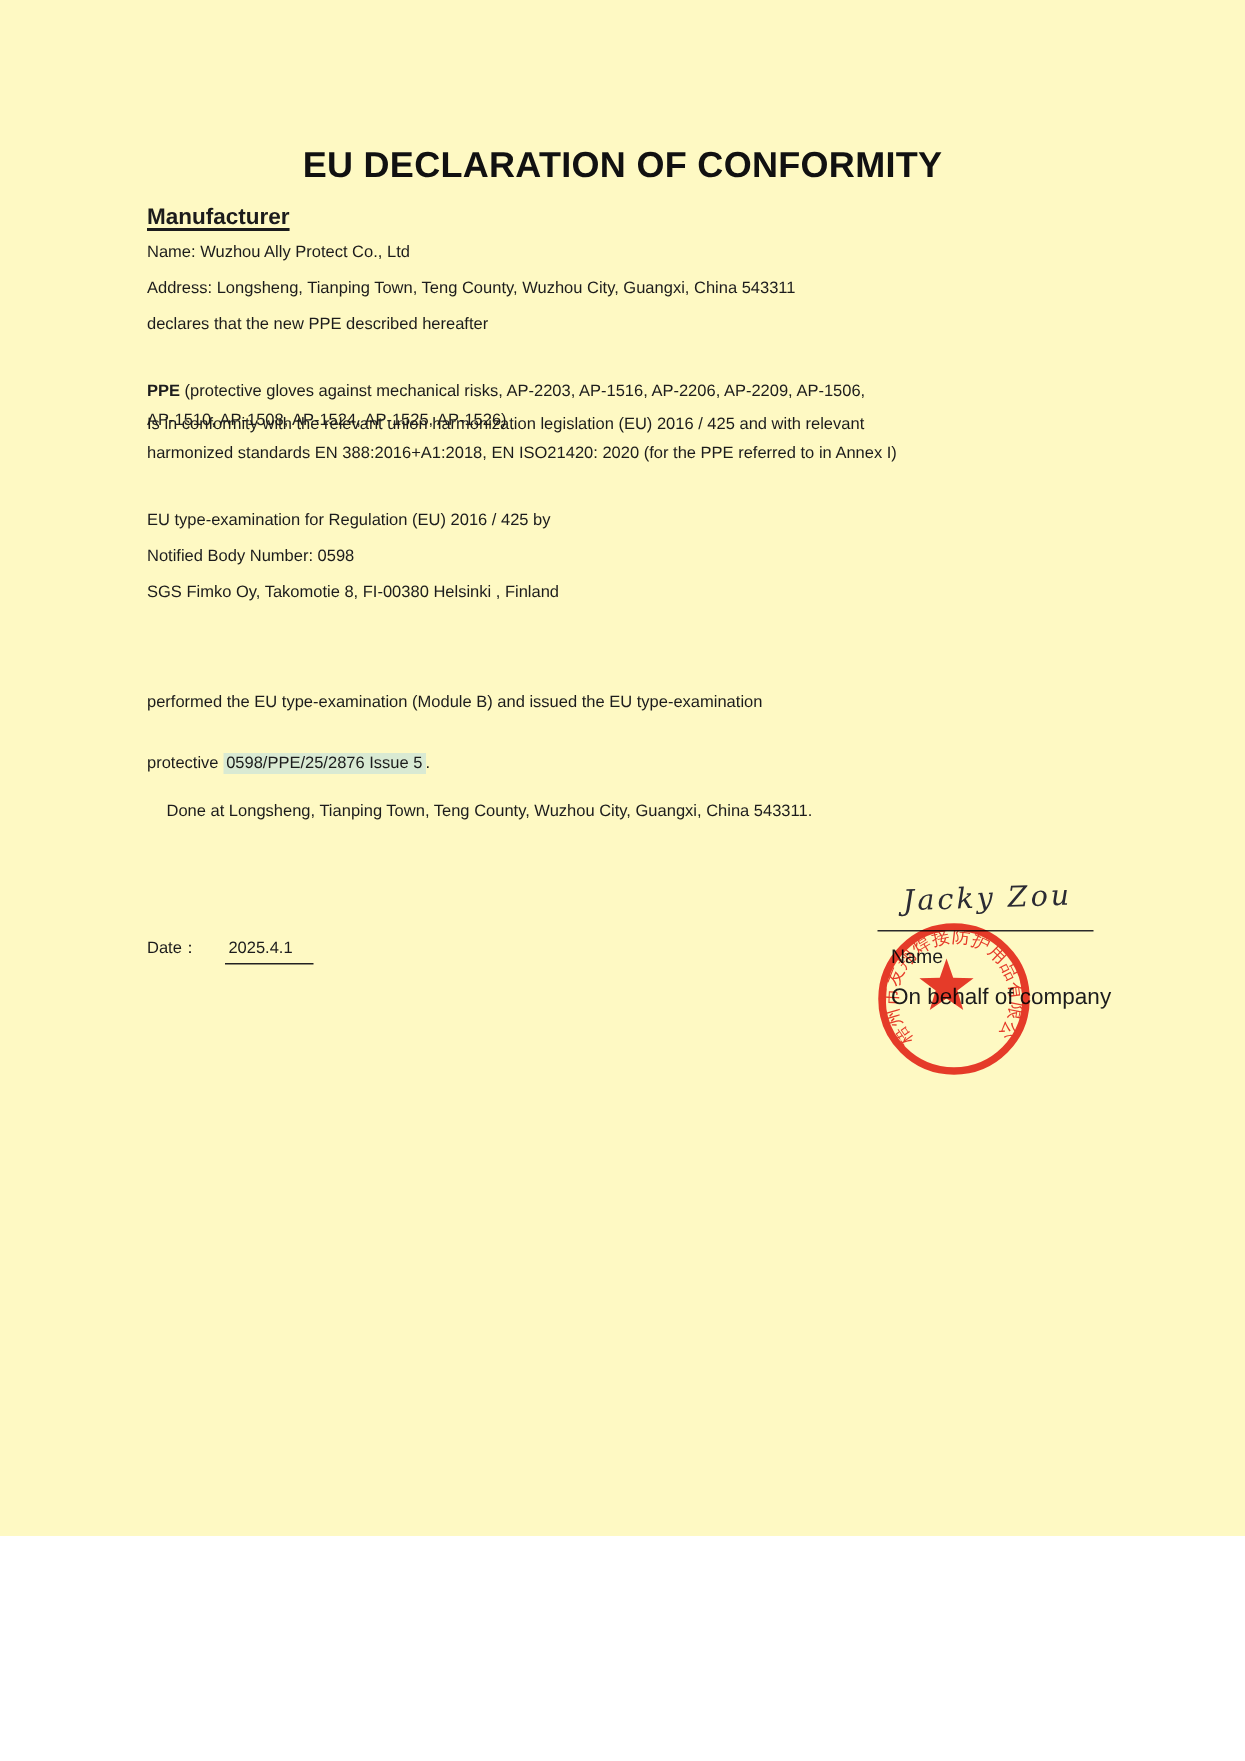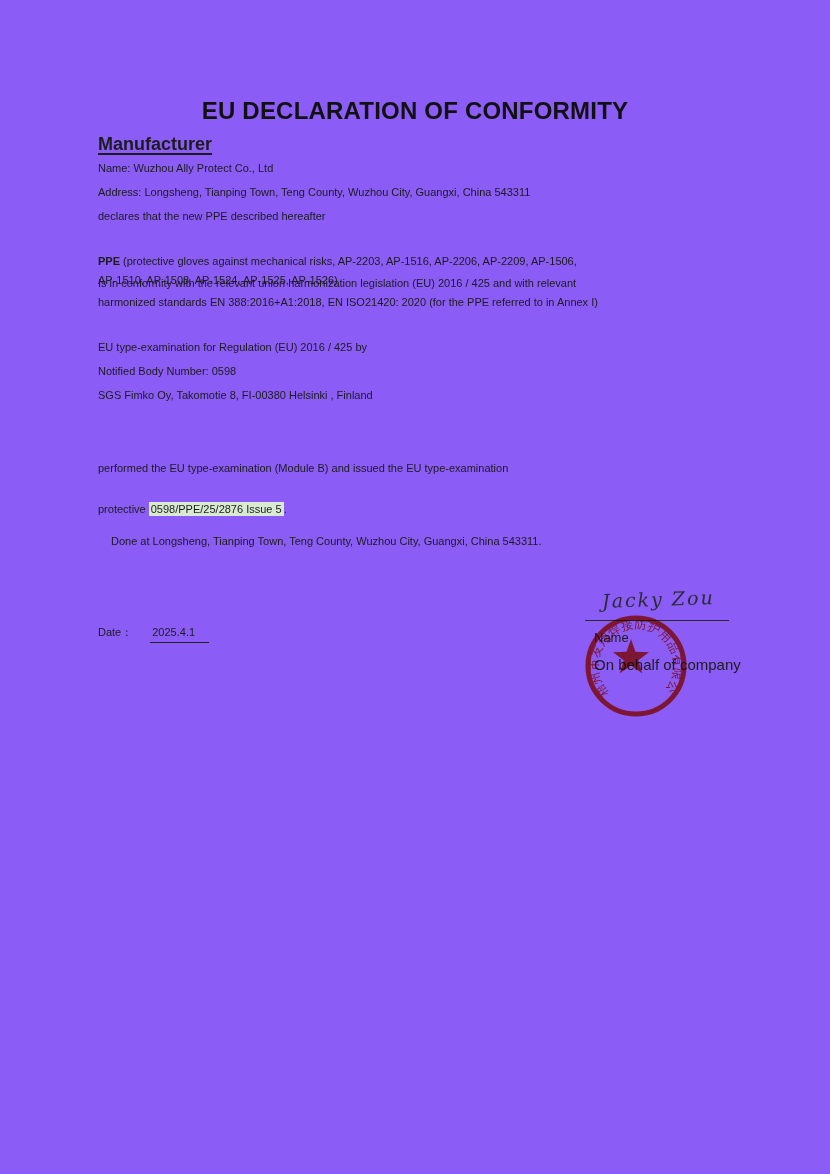--- a/index.html
+++ b/index.html
@@ -1,21 +1,21 @@
 <!DOCTYPE html>
 <html><head>
 <meta charset="utf-8">
 <style>
   * { margin: 0; padding: 0; box-sizing: border-box; }
   html, body { background: #ffffff; }
   .page {
     position: relative;
     width: 830px;
-    height: 1174px;
-    background: #8b5cf6;
+    height: 1024px;
+    background: #fef9c3;
     font-family: "Liberation Sans", sans-serif;
     color: #1c1c1c;
     overflow: hidden;
   }
   .abs { position: absolute; }
   .doc-title {
     left: 0; right: 0; top: 97px;
     text-align: center;
     font-size: 24px;
     font-weight: bold;
@@ -26,21 +26,21 @@
     left: 98px;
     font-size: 11px;
     line-height: 17px;
     white-space: pre-line;
   }
   .heading-underline {
     font-weight: bold;
     text-decoration: underline;
     text-underline-offset: 3px;
     text-decoration-thickness: 1.5px;
-    font-size: 18px;
+    font-size: 15px;
   }
   .multiline { line-height: 19px; width: 660px; }
   .hl {
     background: #d9ead3;
     padding: 1px 2px;
   }
   .date-value {
     display: inline-block;
     border-bottom: 1.5px solid #222;
     padding: 0 14px 1px 2px;

